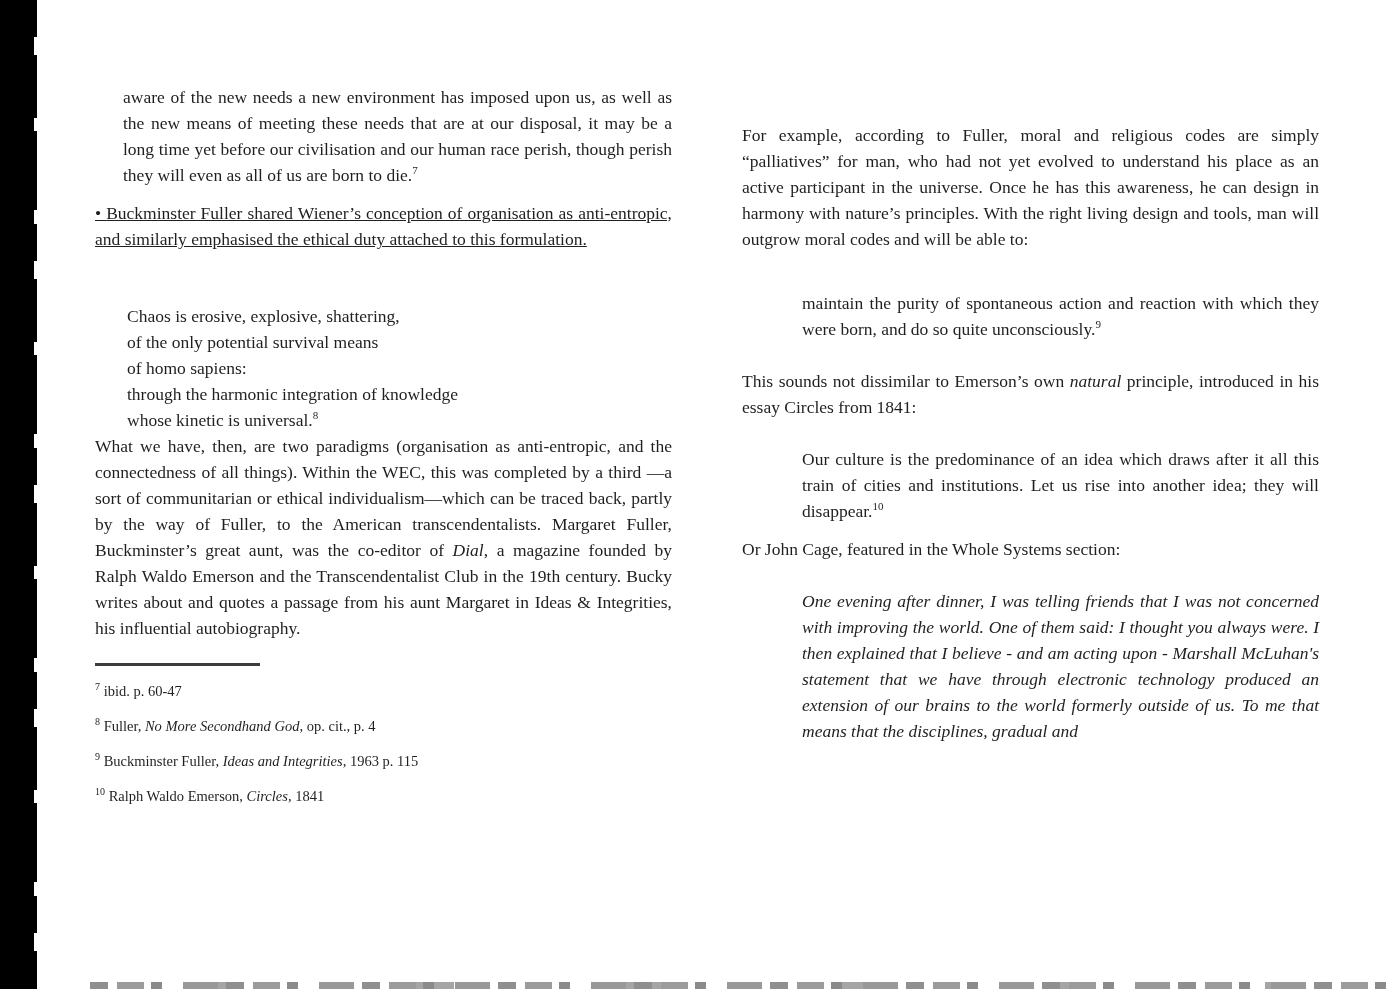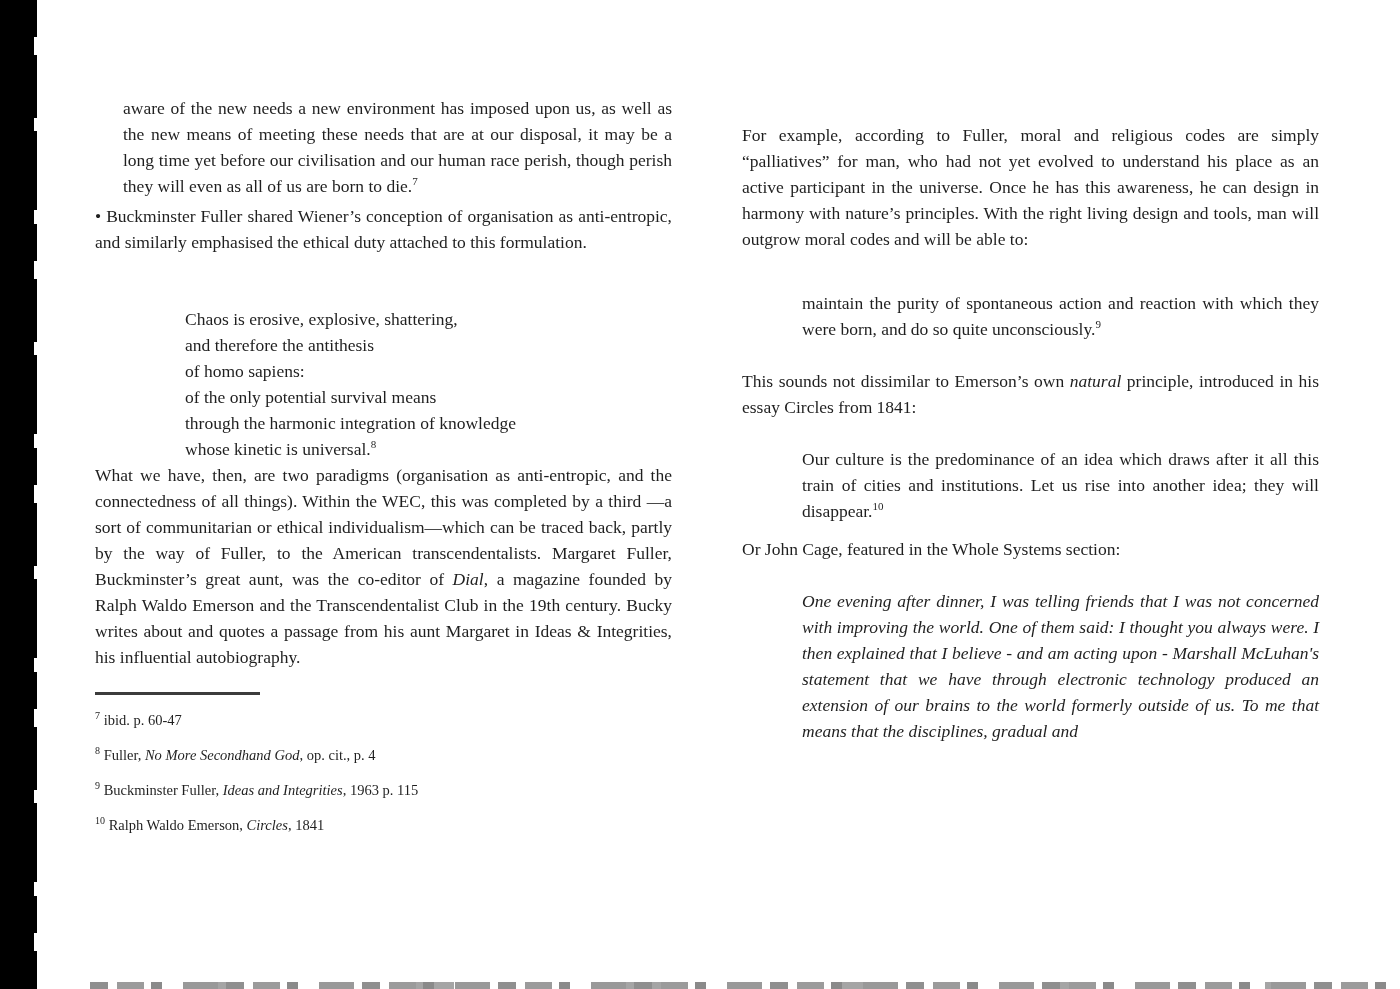--- a/index.html
+++ b/index.html
@@ -31,29 +31,29 @@
         #8f8f8f 0 18px, transparent 18px 27px,
         #9b9b9b 27px 54px, transparent 54px 61px,
         #8a8a8a 61px 72px, transparent 72px 93px,
         #999 93px 128px, transparent 128px 136px),
       repeating-linear-gradient(90deg,
         transparent 0 110px, #a5a5a5 110px 151px, transparent 151px 213px);
   }
 
   
   .col { position: absolute; width: 577px; font-size: 17.5px; line-height: 26px; }
-  .col-left  { left: 95px;  top: 95px;  }
+  .col-left  { left: 95px;  top: 84px;  }
   .col-right { left: 742px; top: 122px; }
 
   p.body-par { text-align: justify; }
   .indent-quote { margin-left: 60px; text-align: justify; }
   .opening-quote { margin-left: 28px; text-align: justify; }
 
-  .bullet-par { margin-top: 4px; text-align: justify; }
-  .poem { margin-top: 51px; margin-left: 90px; }
+  .bullet-par { margin-top: 12px; text-align: justify; text-decoration: underline; }
+  .poem { margin-top: 51px; margin-left: 32px; }
   .main-par { }
 
   sup.fn-ref { font-size: 11px; line-height: 0; vertical-align: super; }
 
   .fn-rule { margin-top: 22px; width: 165px; height: 3px; background: #3c3c3c; }
   .footnotes { margin-top: 12px; font-size: 14.5px; line-height: 20px; }
   .footnote { margin-top: 15px; }
   .footnote sup { font-size: 10px; vertical-align: super; line-height: 0; }
 
   .rc-q1 { margin-top: 38px; }
@@ -71,23 +71,22 @@
 <div class="bottom-strip"></div>
 
 <div class="col col-left">
 
   <div class="opening-quote"><span>aware of the new needs a new environment has imposed upon us, as well as the new means of meeting these needs that are at our disposal, it may be a long time yet before our civilisation and our human race perish, though perish they will even as all of us are born to die.</span><sup class="fn-ref">7</sup></div>
 
   <p class="bullet-par"><span>• </span><span>Buckminster Fuller shared Wiener’s conception of organisation as anti-entropic, and similarly emphasised the ethical duty attached to this formulation.</span></p>
 
   <div class="poem">
     <div>Chaos is erosive, explosive, shattering,</div>
-    <div>and therefore the antithesis</div>
+    <div>of the only potential survival means</div>
     <div>of homo sapiens:</div>
-    <div>of the only potential survival means</div>
     <div>through the harmonic integration of knowledge</div>
     <div><span>whose kinetic is universal.</span><sup class="fn-ref">8</sup></div>
   </div>
 
   <p class="body-par main-par"><span>What we have, then, are two paradigms (organisation as anti-entropic, and the connectedness of all things). Within the WEC, this was completed by a third —a sort of communitarian or ethical individualism—which can be traced back, partly by the way of Fuller, to the American transcendentalists. Margaret Fuller, Buckminster’s great aunt, was the co-editor of </span><em>Dial</em><span>, a magazine founded by Ralph Waldo Emerson and the Transcendentalist Club in the 19th century. Bucky writes about and quotes a passage from his aunt Margaret in Ideas &amp; Integrities, his influential autobiography.</span></p>
 
   <div class="fn-rule"></div>
 
   <div class="footnotes">
     <div class="footnote"><sup>7</sup><span> ibid. p. 60-47</span><em></em><span></span></div>

